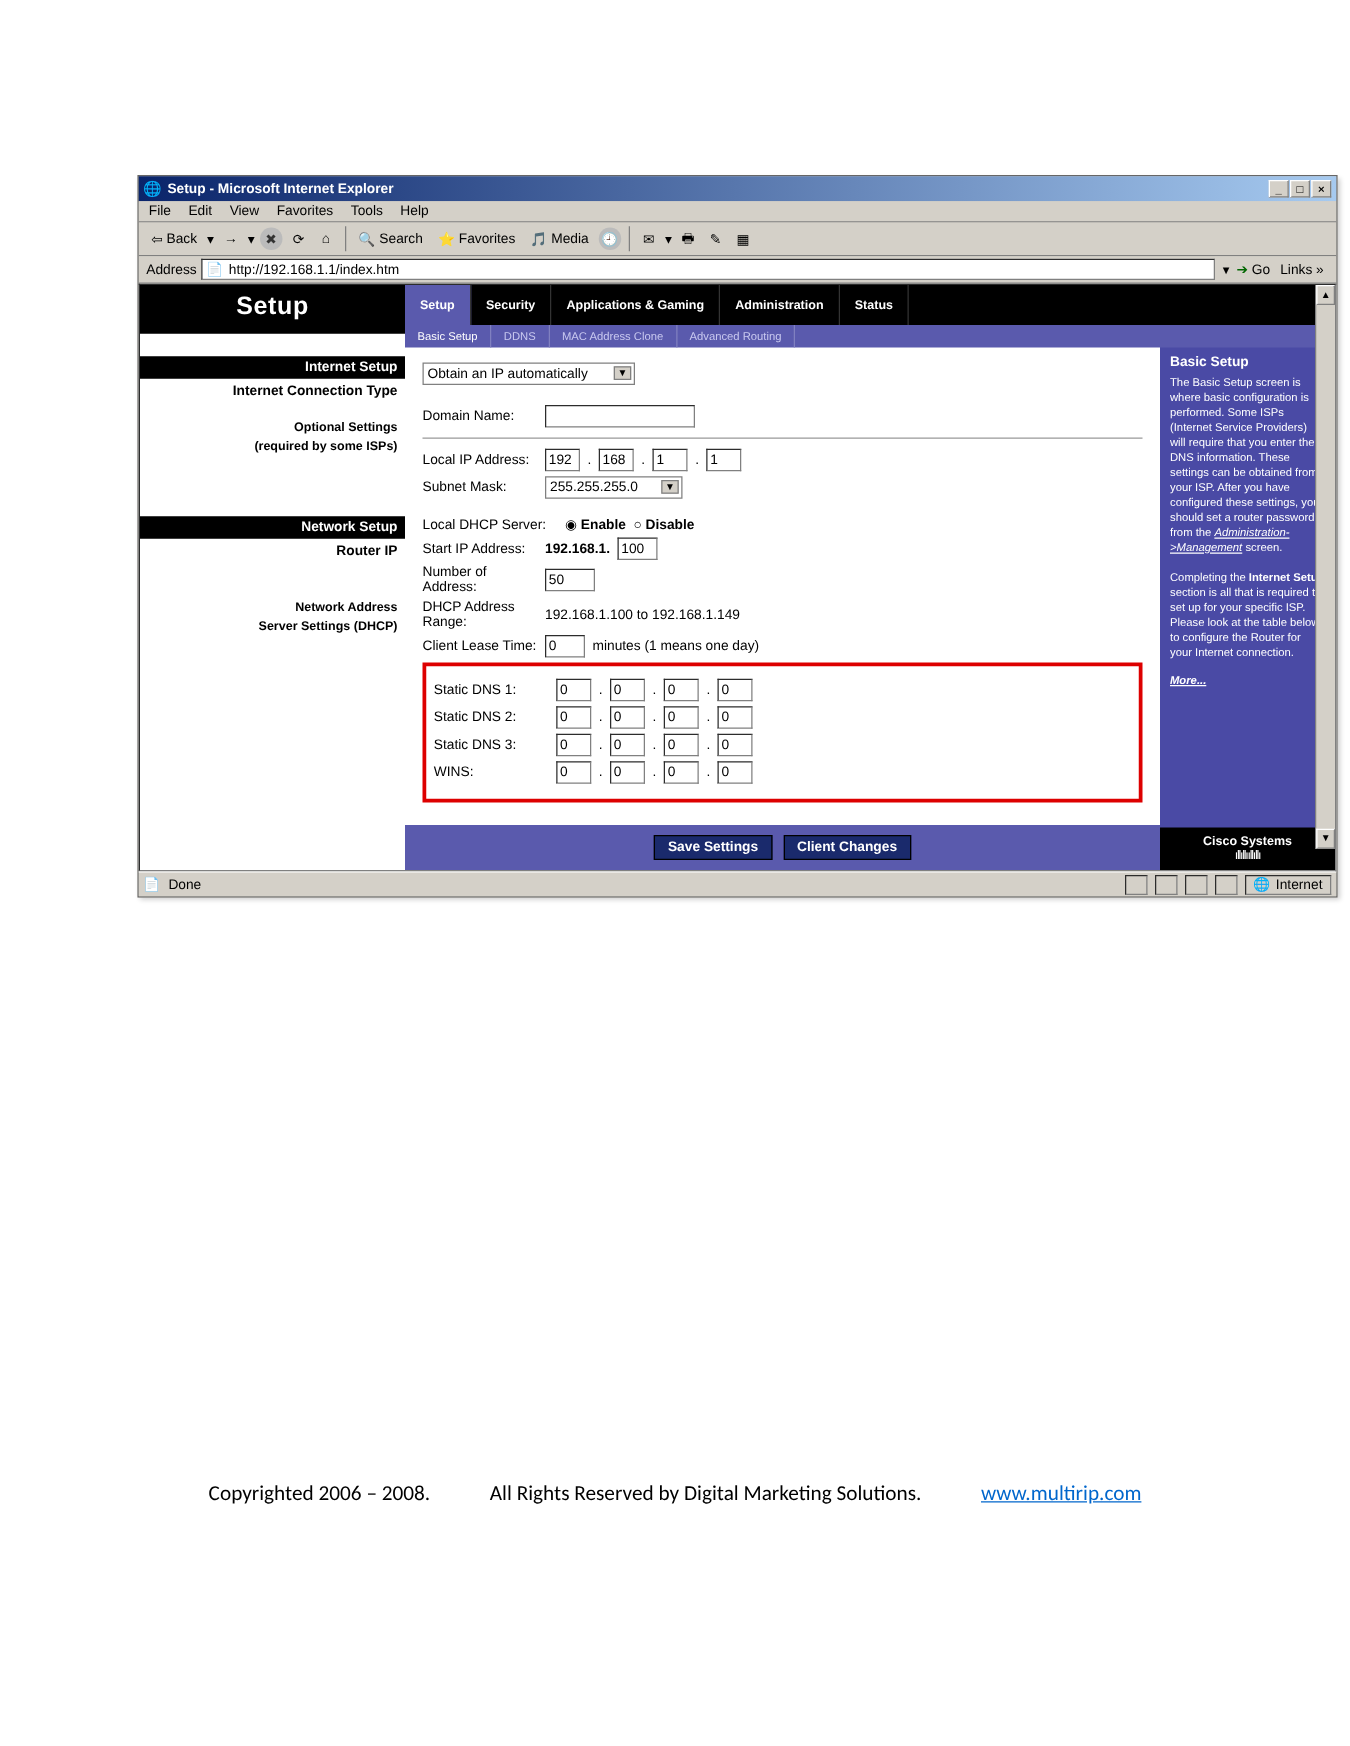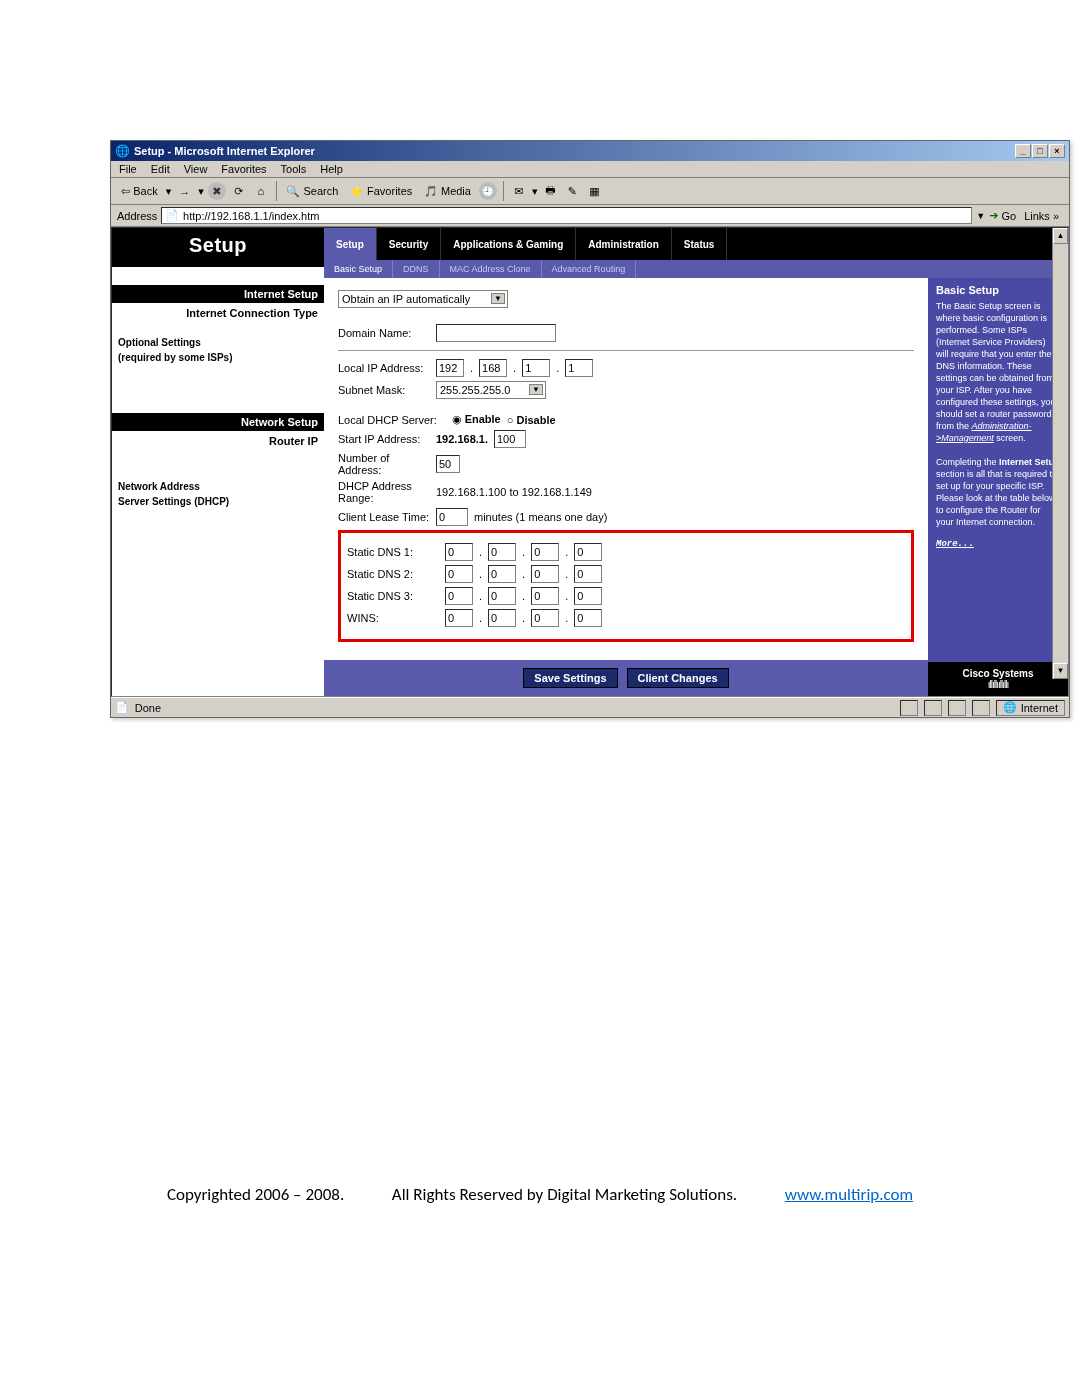--- a/index.html
+++ b/index.html
@@ -105,21 +105,21 @@
   .section-bar {
     background: #000; color:#fff; font-size:11px; font-weight:bold;
     text-align:right; padding: 3px 6px;
   }
   .sub-label {
     color:#000; font-size:11px; font-weight:bold;
     text-align:right; padding: 4px 6px 4px 4px;
   }
   .sub-label-sm {
     color:#000; font-size:10px; font-weight:bold;
-    text-align:left; padding: 2px 6px;
+    text-align:right; padding: 2px 6px;
   }
 
   .mid-col {
     flex:1; background:#fff;
     display:flex; flex-direction:column;
   }
   .tabrow {
     background:#000; display:flex; height:32px; align-items:stretch;
     color:#fff; font-size:10px; font-weight:bold;
   }
@@ -172,21 +172,21 @@
     width: 140px; background:#4a4aa5; color:#fff;
     display:flex; flex-direction:column;
   }
   .right-header-pad { background:#000; height:32px; }
   .right-sub-pad { background:#5a5aad; height:18px; }
   .help-box {
     padding: 6px 8px 10px 8px; font-size:9px; line-height:12px;
   }
   .help-title { font-weight:bold; font-size:11px; margin-bottom:4px; color:#fff;}
   .help-box a { color:#fff; text-decoration:underline; font-style:italic;}
-  .more { text-decoration:underline; font-weight:bold; margin-top:10px; display:inline-block;font-family:Liberation Mono, monospace;}
+  .more { text-decoration:underline; font-weight:bold; margin-top:10px; display:inline-block;}
   .cisco {
     background:#000; color:#fff; text-align:center;
     font-size:10px; padding:6px 4px; font-weight:bold;
     position:relative;
   }
   .cisco .bars::before, .cisco .bars::after {
     content:"ıllıllı"; letter-spacing:-1px; font-weight:normal;
   }
 
   .statusbar {
@@ -337,21 +337,21 @@
               <span>◉ <b>Enable</b></span>
               <span>○ <b>Disable</b></span>
             </div>
             <div class="frow">
               <span class="flabel">Start IP Address:</span>
               <b>192.168.1.</b>
               <input class="finput" style="width: 32px;" value="100">
             </div>
             <div class="frow">
               <span class="flabel">Number of Address:</span>
-              <input class="finput" style="width: 24px;" value="50">
+              <input class="finput" style="width: 40px;" value="50">
             </div>
             <div class="frow">
               <span class="flabel">DHCP Address Range:</span>
               <span>192.168.1.100  to  192.168.1.149</span>
             </div>
             <div class="frow">
               <span class="flabel">Client Lease Time:</span>
               <input class="finput" style="width: 32px;" value="0">
               <span>minutes (1 means one day)</span>
             </div>

